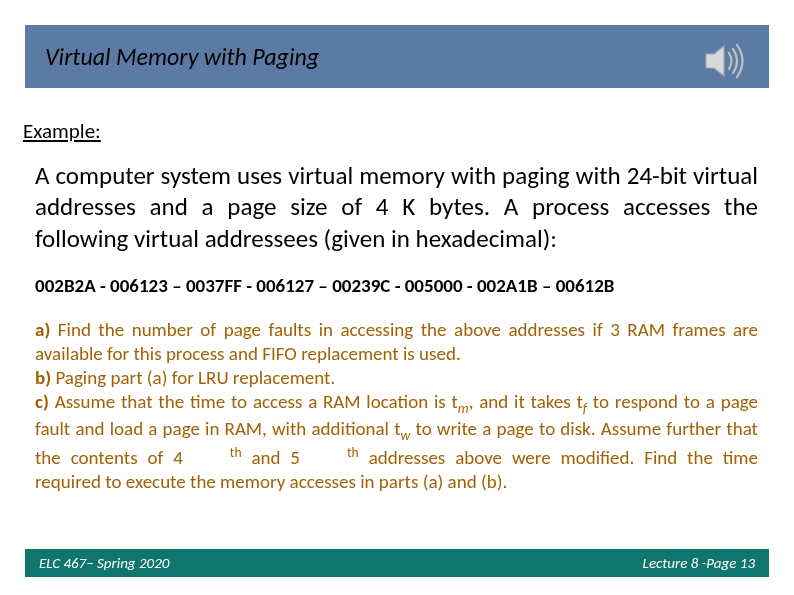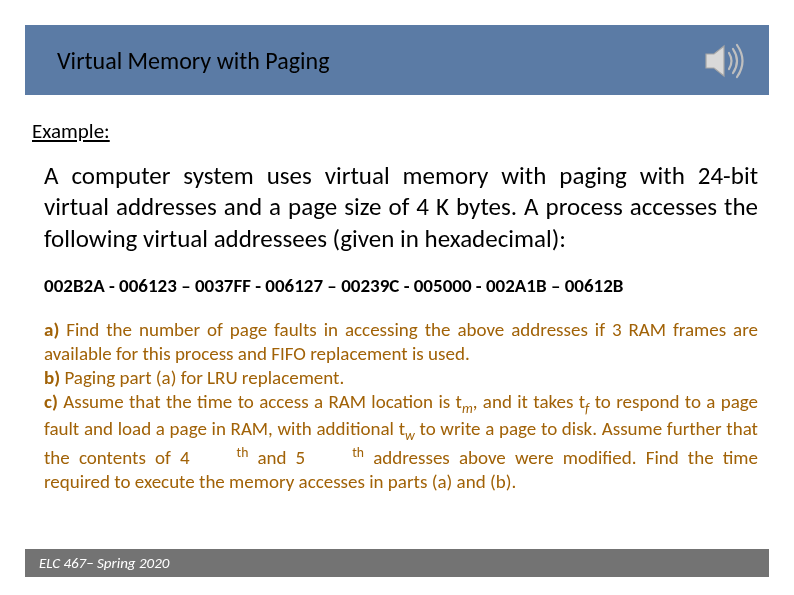--- a/index.html
+++ b/index.html
@@ -15,42 +15,43 @@
     width: 794px;
     height: 595px;
     position: relative;
     background: #ffffff;
   }
   .title-bar {
     position: absolute;
     top: 25px;
     left: 25px;
     right: 25px;
-    height: 70px;
+    height: 63px;
     background: #5b7ba5;
     display: flex;
     align-items: center;
-    padding-left: 32px;
+    padding-left: 20px;
+    font-style: italic;
   }
   .title-text {
     color: #000000;
     font-size: 24px;
     font-weight: 400;
   }
   .speaker-icon {
     position: absolute;
     top: 36px;
     right: 44px;
     width: 50px;
     height: 50px;
   }
   .content {
     position: absolute;
     top: 118px;
-    left: 32px;
+    left: 23px;
     right: 32px;
   }
   .example-label {
     font-size: 21px;
     text-decoration: underline;
     color: #000000;
     margin-bottom: 16px;
   }
   .body-text {
     font-size: 25px;
@@ -80,21 +81,21 @@
     margin-right: 4px;
   }
   .sub { vertical-align: sub; font-size: 0.72em; font-style: italic; }
   .sup { vertical-align: super; font-size: 0.72em; margin-left: 47px; }
   .footer {
     position: absolute;
     bottom: 18px;
     left: 25px;
     right: 25px;
     height: 28px;
-    background: #737373;
+    background: #0f766e;
     display: flex;
     justify-content: space-between;
     align-items: center;
     padding: 6px 14px;
   }
   .footer-left, .footer-right {
     font-size: 15px;
     font-style: italic;
     color: #ffffff;
   }
@@ -126,15 +127,16 @@
 
     <div class="questions">
       <b>a)</b><span> Find the number of page faults in accessing the above addresses if 3 RAM frames are available for this process and FIFO replacement is used.</span><br>
       <b>b)</b><span> Paging part (a) for LRU replacement.</span><br>
       <b>c)</b><span> Assume that the time to access a RAM location is t</span><span class="sub">m</span><span>, and it takes t</span><span class="sub">f</span><span> to respond to a page fault and load a page in RAM, with additional t</span><span class="sub">w</span><span> to write a page to disk.  Assume further that the contents of 4</span><span class="sup">th</span><span> and 5</span><span class="sup">th</span><span> addresses above were modified.  Find the time required to execute the memory accesses in parts (a) and (b).</span>
     </div>
   </div>
 
   <div class="footer">
     <span class="footer-left">ELC 467– Spring 2020</span>
+    <span class="footer-right">Lecture 8 -Page 13</span>
   </div>
 
 </div>
 
 </body></html>

